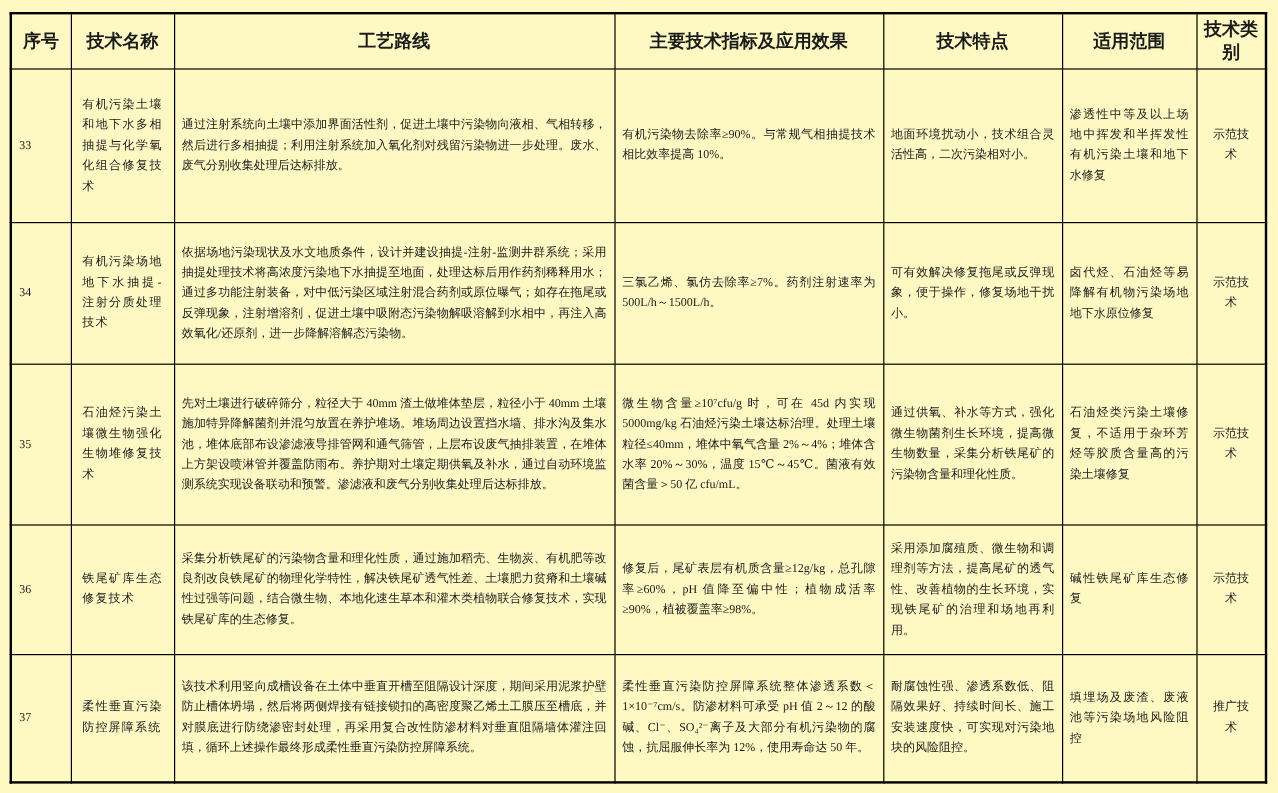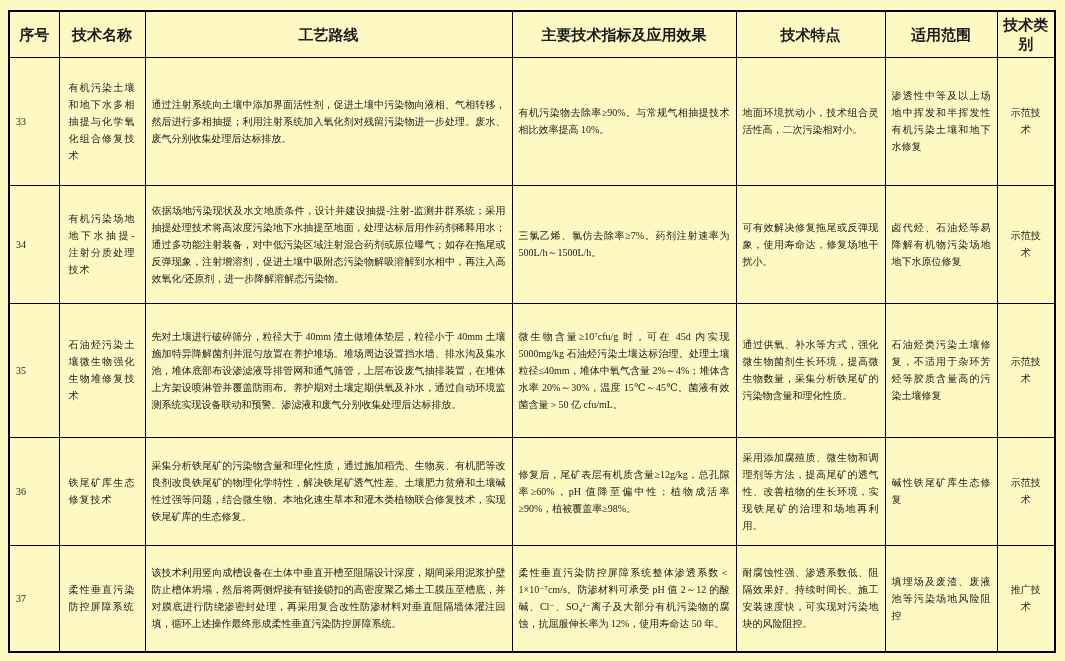--- a/index.html
+++ b/index.html
@@ -86,21 +86,21 @@
         <td class="c-ind">有机污染物去除率≥90%。与常规气相抽提技术相比效率提高 10%。</td>
         <td class="c-feat">地面环境扰动小，技术组合灵活性高，二次污染相对小。</td>
         <td class="c-scope">渗透性中等及以上场地中挥发和半挥发性有机污染土壤和地下水修复</td>
         <td class="c-cat">示范技术</td>
       </tr>
       <tr class="r-34">
         <td class="c-no">34</td>
         <td class="c-name">有机污染场地地下水抽提-注射分质处理技术</td>
         <td class="c-process">依据场地污染现状及水文地质条件，设计并建设抽提-注射-监测井群系统；采用抽提处理技术将高浓度污染地下水抽提至地面，处理达标后用作药剂稀释用水；通过多功能注射装备，对中低污染区域注射混合药剂或原位曝气；如存在拖尾或反弹现象，注射增溶剂，促进土壤中吸附态污染物解吸溶解到水相中，再注入高效氧化/还原剂，进一步降解溶解态污染物。</td>
         <td class="c-ind">三氯乙烯、氯仿去除率≥7%。药剂注射速率为 500L/h～1500L/h。</td>
-        <td class="c-feat">可有效解决修复拖尾或反弹现象，使用寿命达，修复场地干扰小。</td>
+        <td class="c-feat">可有效解决修复拖尾或反弹现象，便于操作，修复场地干扰小。</td>
         <td class="c-scope">卤代烃、石油烃等易降解有机物污染场地地下水原位修复</td>
         <td class="c-cat">示范技术</td>
       </tr>
       <tr class="r-35">
         <td class="c-no">35</td>
         <td class="c-name">石油烃污染土壤微生物强化生物堆修复技术</td>
         <td class="c-process">先对土壤进行破碎筛分，粒径大于 40mm 渣土做堆体垫层，粒径小于 40mm 土壤施加特异降解菌剂并混匀放置在养护堆场。堆场周边设置挡水墙、排水沟及集水池，堆体底部布设渗滤液导排管网和通气筛管，上层布设废气抽排装置，在堆体上方架设喷淋管并覆盖防雨布。养护期对土壤定期供氧及补水，通过自动环境监测系统实现设备联动和预警。渗滤液和废气分别收集处理后达标排放。</td>
         <td class="c-ind">微生物含量≥10⁷cfu/g 时，可在 45d 内实现 5000mg/kg 石油烃污染土壤达标治理。处理土壤粒径≤40mm，堆体中氧气含量 2%～4%；堆体含水率 20%～30%，温度 15℃～45℃。菌液有效菌含量＞50 亿 cfu/mL。</td>
         <td class="c-feat">通过供氧、补水等方式，强化微生物菌剂生长环境，提高微生物数量，采集分析铁尾矿的污染物含量和理化性质。</td>
         <td class="c-scope">石油烃类污染土壤修复，不适用于杂环芳烃等胶质含量高的污染土壤修复</td>

